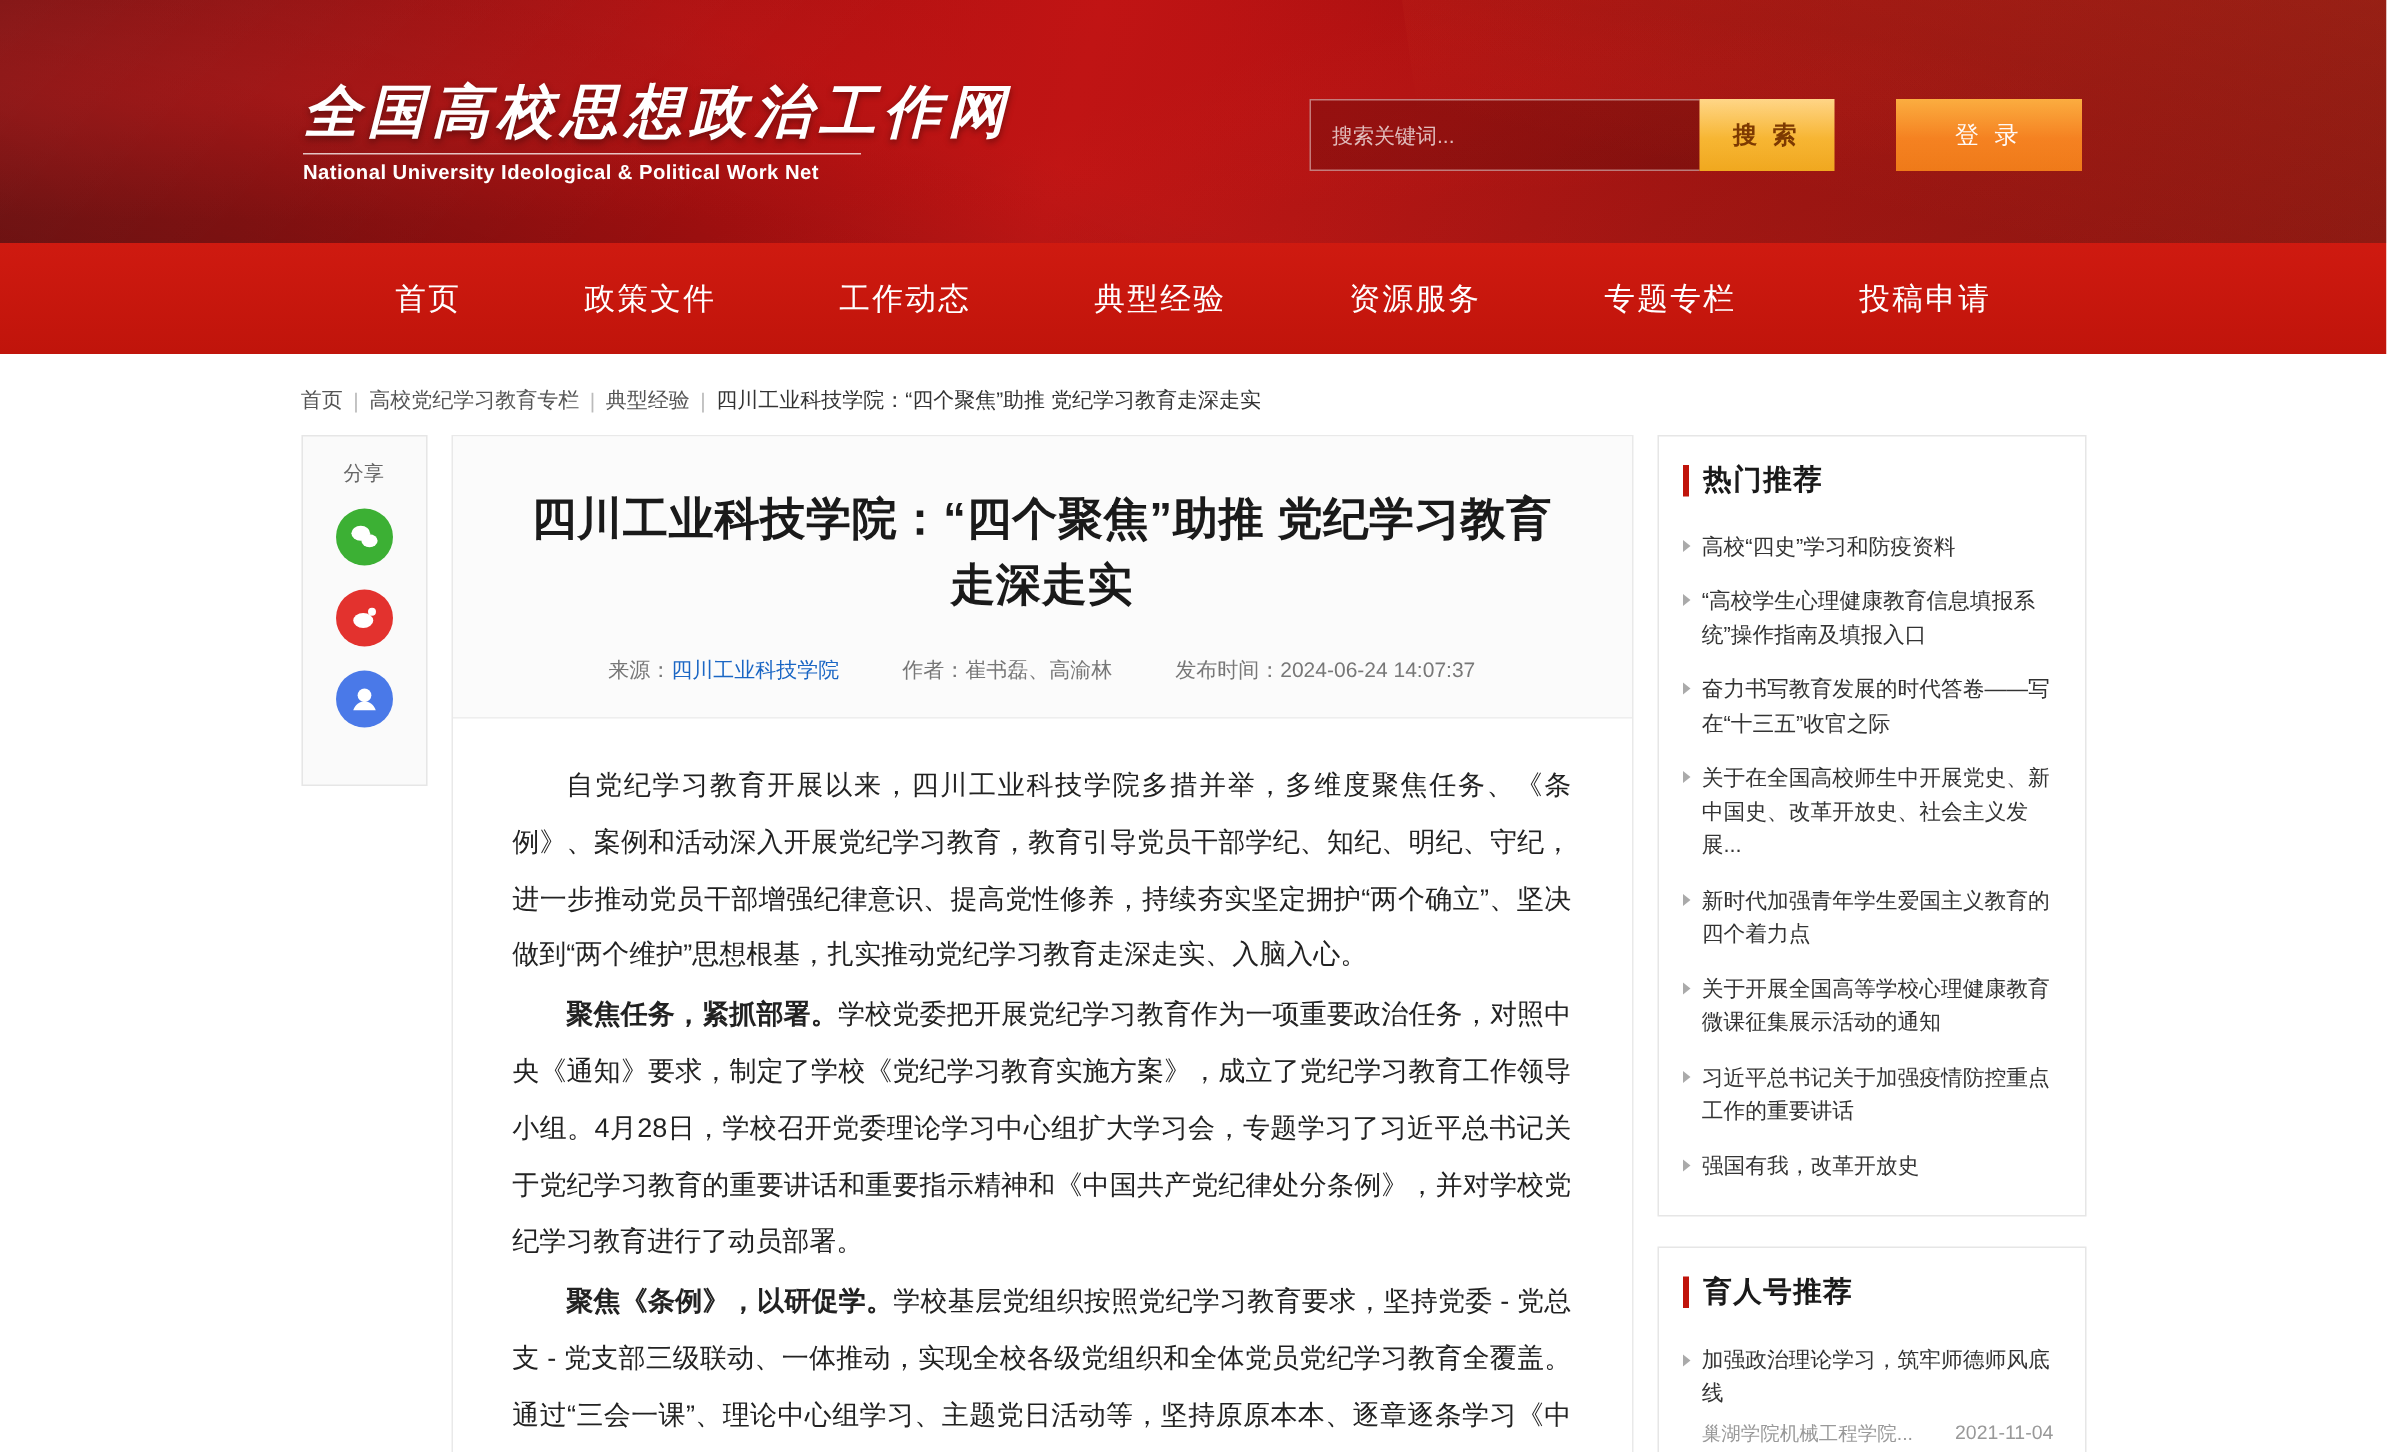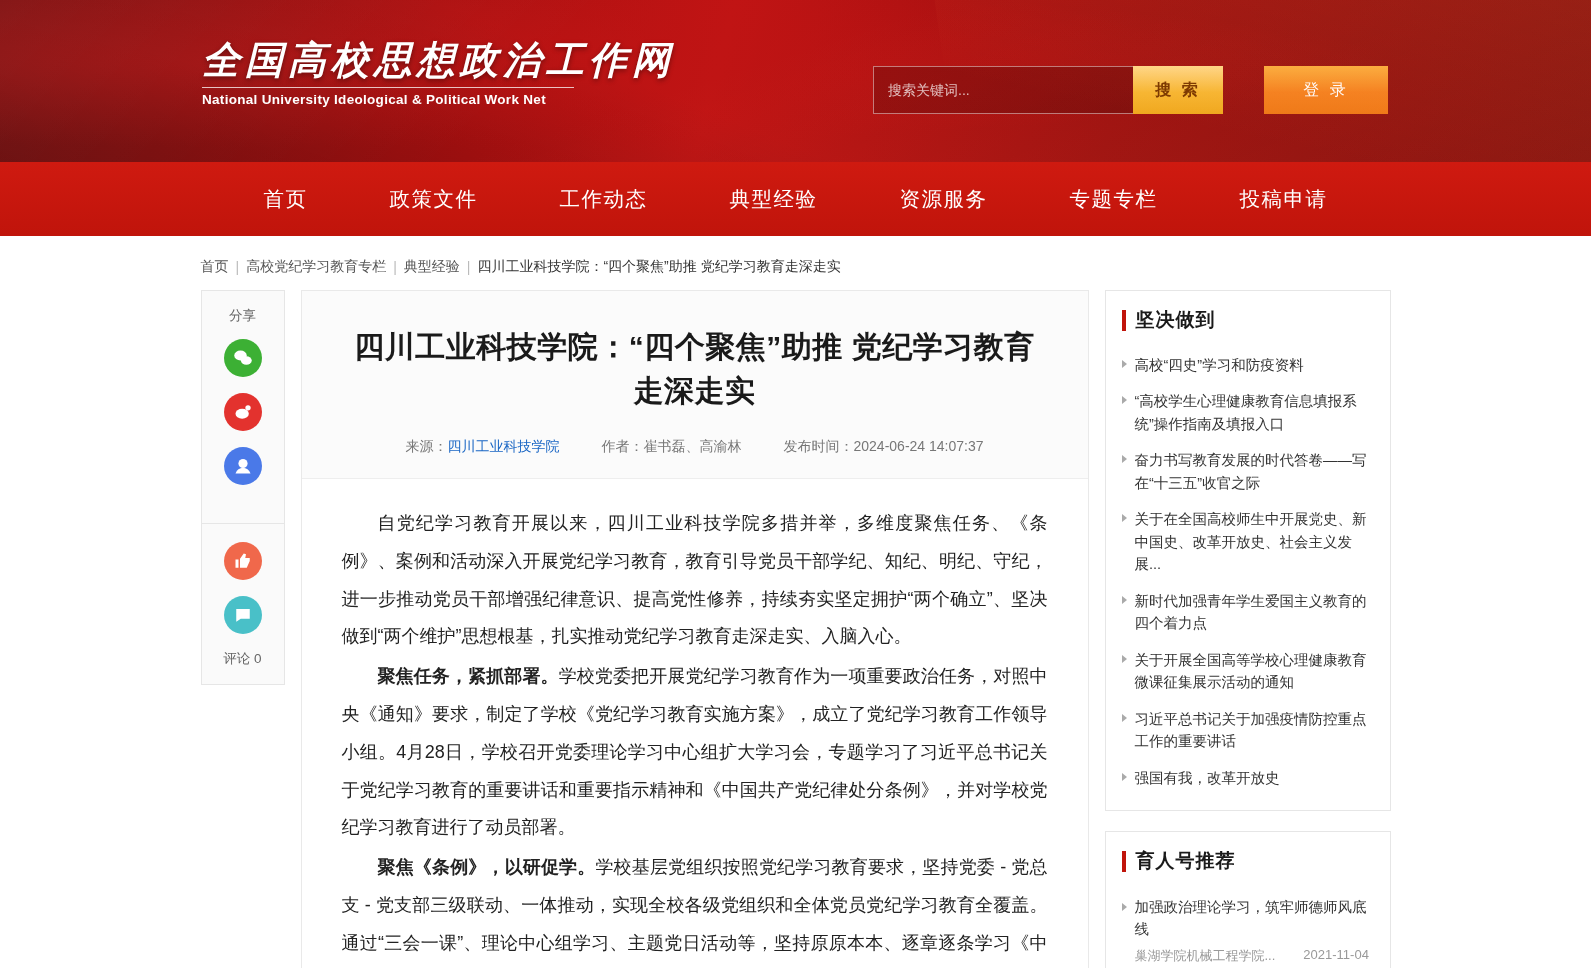--- a/index.html
+++ b/index.html
@@ -39,21 +39,21 @@
     transform: rotate(-8deg);
     pointer-events: none;
   }
   .header-inner {
     position: relative;
     width: 1591px; height: 100%;
     margin: 0 auto;
   }
   .logo {
     position: absolute;
-    left: 202px; top: 40px;
+    left: 202px; top: 55px;
     color: #fff;
   }
   .logo-cn {
     font-family: "Liberation Serif", serif;
     font-size: 38px;
     font-weight: bold;
     letter-spacing: 5px;
     line-height: 1.1;
     text-shadow: 0 2px 5px rgba(0,0,0,0.4);
     font-style: italic;
@@ -346,33 +346,20 @@
             <circle cx="18" cy="7" r="3.2"></circle>
         </svg>
       </div>
       <div class="share-icon ic-qzone">
         <svg width="20" height="20" viewBox="0 0 24 24" fill="#fff">
           <circle cx="12" cy="9" r="5.5"></circle>
             <path d="M3 21c1.5-4.5 5-7 9-7s7.5 2.5 9 7z"></path>
         </svg>
       </div>
     </div>
-    <div class="share-box2">
-      <div class="share-icon ic-like">
-        <svg width="18" height="18" viewBox="0 0 24 24" fill="#fff">
-          <path d="M2 10h4v11H2zM8 21h9l4-9V8h-6l1-5-3-1-5 7z"></path>
-        </svg>
-      </div>
-      <div class="share-icon ic-comment">
-        <svg width="18" height="18" viewBox="0 0 24 24" fill="#fff">
-          <path d="M3 4h18v13H9l-6 4z"></path>
-        </svg>
-      </div>
-      <div class="comment-count">评论 0</div>
-    </div>
   </div>
 
   <div class="article">
     <div class="article-head">
       <h1 class="article-title">四川工业科技学院：“四个聚焦”助推 党纪学习教育走深走实</h1>
       <div class="article-meta">
         <div>
           <span>来源：</span><span class="src">四川工业科技学院</span>
         </div>
         <div>
@@ -389,21 +376,21 @@
       <p><b>聚焦《条例》，以研促学。</b>学校基层党组织按照党纪学习教育要求，坚持党委 - 党总支 - 党支部三级联动、一体推动，实现全校各级党组织和全体党员党纪学习教育全覆盖。通过“三会一课”、理论中心组学习、主题党日活动等，坚持原原本本、逐章逐条学习《中国共产党纪律处分条例》，按照《教职工政治理论学习与组织管理办法》，依托周四下午教职工政治理论集中学习时间学习研讨《条例》内容。</p>
 
     </div>
   </div>
 
   <div class="sidebar">
 
     <div class="panel">
       <div class="panel-head">
         <div class="panel-bar"></div>
-        <div class="panel-title">坚决做到</div>
+        <div class="panel-title">热门推荐</div>
       </div>
       <div class="panel-list">
         <div class="hot-item">
           <span class="tri"></span>
           <span>高校“四史”学习和防疫资料</span>
         </div>
         <div class="hot-item">
           <span class="tri"></span>
           <span>“高校学生心理健康教育信息填报系统”操作指南及填报入口</span>
         </div>

